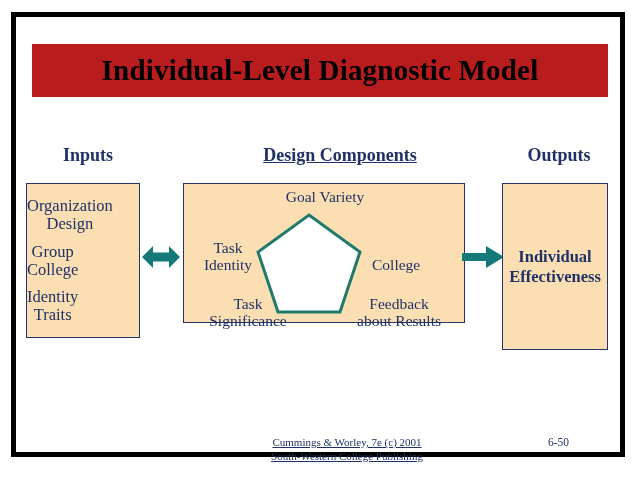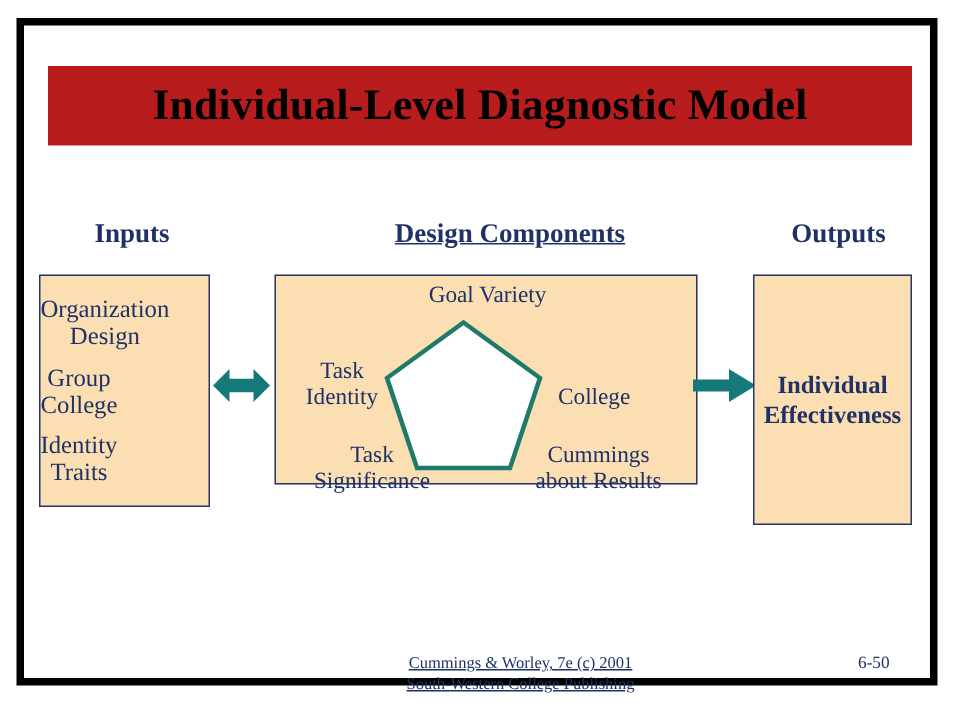--- a/index.html
+++ b/index.html
@@ -175,21 +175,20 @@
     text-decoration: underline;
   }
   #footer-page {
     position: absolute;
     left: 548px;
     top: 436px;
     font-size: 11.5px;
     color: #1f3166;
     text-align: left;
     white-space: nowrap;
-    margin-left: 24px;
   }
 </style>
 </head>
 <body>
 
 <div id="slide">
 
   <div id="slide-frame"></div>
 
   <div id="title-band">
@@ -222,21 +221,21 @@
         <polygon points="53,2 104,39 84,99 22,99 2,39" fill="#ffffff" stroke="#1f7a6b" stroke-width="3" stroke-linejoin="miter"></polygon>
       </svg>
     </div>
 
     <div class="comp-label" id="label-goal-variety">Goal Variety</div>
     <div class="comp-label" id="label-task-identity">Task
 Identity</div>
     <div class="comp-label" id="label-autonomy">College</div>
     <div class="comp-label" id="label-task-signif">Task
 Significance</div>
-    <div class="comp-label" id="label-feedback">Cummings
+    <div class="comp-label" id="label-feedback">Feedback
 about Results</div>
   </div>
 
   <div id="arrow-design-outputs">
     <svg width="42" height="22" viewBox="0 0 42 22" xmlns="http://www.w3.org/2000/svg">
       <polygon points="0,7 24,7 24,0 42,11 24,22 24,15 0,15" fill="#15797a"></polygon>
     </svg>
   </div>
 
   <div class="panel" id="outputs-box">

